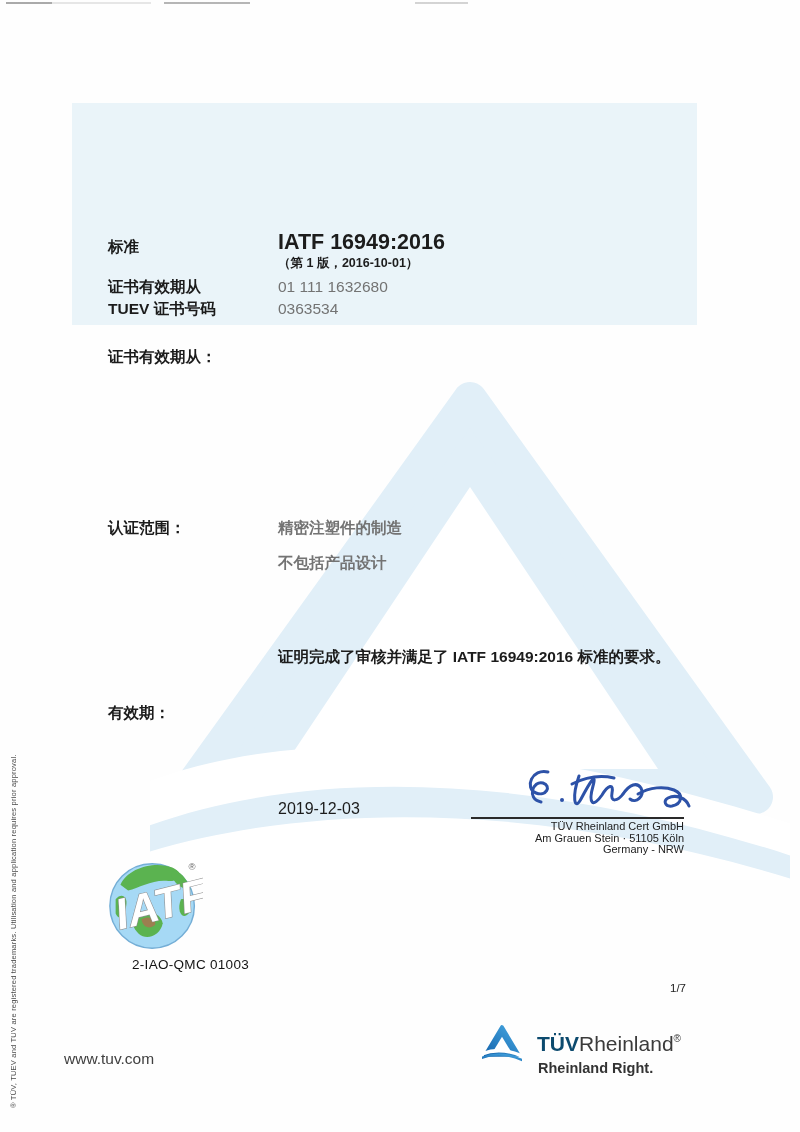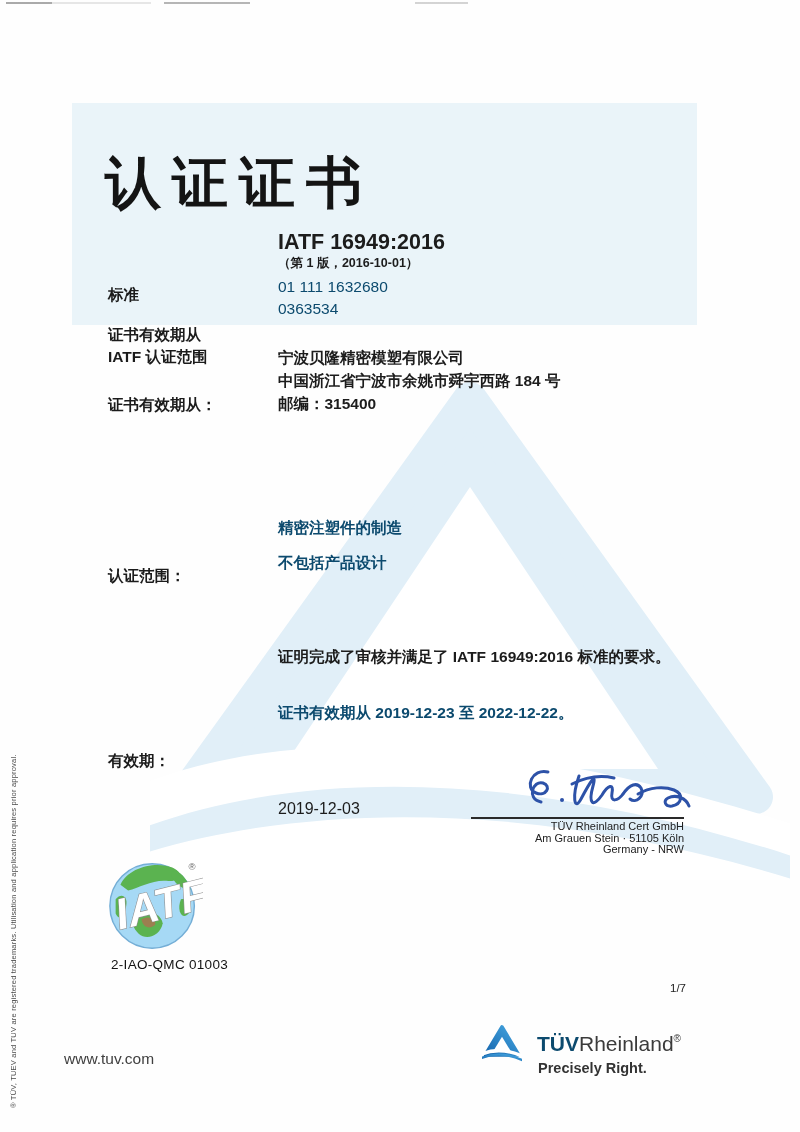--- a/index.html
+++ b/index.html
@@ -14,40 +14,40 @@
   
   .scanline {
     top:2px; left:6px; width:660px; height:2px; opacity:.65; z-index:3;
     background:linear-gradient(90deg,#7d7d7d 0 7%,#d9d9d9 7% 22%,transparent 22% 24%,#8f8f8f 24% 37%,transparent 37% 62%,#bdbdbd 62% 70%,transparent 70%);
   }
   .band { left:72px; top:103px; width:625px; height:222px; background:#eaf4f9; z-index:1; }
   .watermark { left:150px; top:375px; width:640px; height:505px; z-index:0; }
 
   .cert-title { left:105px; top:148px; font-size:56px; font-weight:700; letter-spacing:11px; color:#141414; }
 
-  .lbl { left:108px; font-size:15.5px; font-weight:600; color:#1b1b1b;margin-top:48px; }
-  .val { left:278px; font-size:15.5px; color:#0c4a6e; }
+  .lbl { left:108px; font-size:15.5px; font-weight:600; color:#1b1b1b; }
+  .val { left:278px; font-size:15.5px; color:#737373; }
   .cjk { font-weight:600; }
 
   .std-name { left:278px; top:229px; font-size:21.5px; font-weight:700; }
   .std-ed   { left:278px; top:256px; font-size:12.5px; font-weight:700;text-align:center; }
 
   .holder-block { left:278px; top:346px; font-size:15.5px; line-height:23px; }
   .holder-block .co { font-weight:700; }
 
   .statement { left:278px; top:647px; font-size:15.5px; font-weight:600; }
 
   .date { left:278px; top:799px; font-size:16px; }
 
   .sig-svg  { left:516px; top:754px; width:176px; height:64px; }
   .sig-line { left:471px; top:817px; width:213px; height:2px; background:#2a2a2a; }
   .issuer   { left:470px; top:821px; width:214px; text-align:right; font-size:11px; line-height:11.5px; color:#222; }
 
   .globe { left:107px; top:856px; width:96px; height:96px; }
-  .iatf-code { left:111px; top:957px; font-size:13.5px; letter-spacing:.3px; color:#141414; }
+  .iatf-code { left:132px; top:957px; font-size:13.5px; letter-spacing:.3px; color:#141414; }
 
   .page-num { left:670px; top:981px; font-size:11.5px; color:#222; }
   .website  { left:64px; top:1049px; font-size:15.5px; color:#404040; }
 
   .tuv-logo-svg { left:482px; top:1021px; width:40px; height:42px; }
   .brand { left:537px; top:1031px; font-size:21px; color:#3b3b3b; white-space:nowrap; }
   .brand .b { font-weight:700; color:#0c4a6e; }
   .brand .reg { font-size:10px; vertical-align:9px; }
   .tagline { left:538px; top:1059px; font-size:14.5px; font-weight:600; color:#333; }
 
@@ -66,47 +66,40 @@
 
   <div class="abs band"></div>
 
   <svg class="abs watermark" viewBox="0 0 640 505" aria-hidden="true">
     <path d="M320 24 L606 422 L34 422 Z" fill="#e1eff8" stroke="#e1eff8" stroke-width="34" stroke-linejoin="round"></path>
     <path d="M320 112 L508 394 L132 394 Z" fill="#ffffff"></path>
     <path d="M-5 408 C 150 348 370 362 645 450 L645 510 L-5 510 Z" fill="#ffffff"></path>
     <path d="M-5 452 C 170 388 400 402 645 482 L645 505 C 410 432 180 422 -5 478 Z" fill="#e1eff8"></path>
   </svg>
 
-  <div class="abs z cert-title">认证证书</div>
 
   <div class="abs z lbl" style="top:237px;">标准</div>
   <div class="abs z std-name">IATF 16949:2016</div>
   <div class="abs z std-ed">（第 1 版，2016-10-01）</div>
 
   <div class="abs z lbl" style="top:277px;">证书有效期从</div>
   <div class="abs z val" style="top:277px;">01 111 1632680</div>
 
-  <div class="abs z lbl" style="top:299px;">IATF 认证范围</div>
+  <div class="abs z lbl" style="top:299px;">TUEV 证书号码</div>
   <div class="abs z val" style="top:299px;">0363534</div>
 
   <div class="abs z lbl" style="top:347px;">证书有效期从：</div>
-  <div class="abs z holder-block cjk">
-    <div class="co">宁波贝隆精密模塑有限公司</div>
-    <div>中国浙江省宁波市余姚市舜宇西路 184 号</div>
-    <div>邮编：315400</div>
-  </div>
 
   <div class="abs z lbl" style="top:518px;">认证范围：</div>
   <div class="abs z val cjk" style="top:518px;">精密注塑件的制造</div>
   <div class="abs z val cjk" style="top:553px;text-align:right;">不包括产品设计</div>
 
   <div class="abs z statement">证明完成了审核并满足了 IATF 16949:2016 标准的要求。</div>
 
   <div class="abs z lbl" style="top:703px;">有效期：</div>
-  <div class="abs z val cjk" style="top:703px;">证书有效期从 2019-12-23 至 2022-12-22。</div>
 
   <div class="abs z date">2019-12-03</div>
 
   <svg class="abs z sig-svg" viewBox="0 0 176 64" aria-hidden="true">
     <g fill="none" stroke="#2d52a8" stroke-width="3" stroke-linecap="round">
       <path d="M32 18 C 16 14 8 34 20 39 C 30 43 36 32 27 29 C 17 26 10 45 25 48"></path>
       <path d="M63 22 C 56 42 58 58 65 45 C 74 28 81 17 77 32 C 72 50 77 54 86 41 C 92 31 98 29 96 39 C 94 49 102 47 107 40"></path>
       <path d="M56 30 C 70 23 85 21 98 24"></path>
       <path d="M107 40 C 114 30 121 28 125 34 C 129 42 120 50 114 45"></path>
       <path d="M122 40 C 134 33 148 32 158 36 C 168 40 166 50 156 52 C 149 53 147 47 152 44 C 160 40 170 44 173 52"></path>
@@ -146,17 +139,17 @@
         <stop offset="0" stop-color="#1565ad"></stop>
         <stop offset="1" stop-color="#47a8e2"></stop>
       </linearGradient>
     </defs>
     <path d="M50 13 L91 82 L9 82 Z" fill="url(#tvg)" stroke="url(#tvg)" stroke-width="10" stroke-linejoin="round"></path>
     <path d="M50 37 L72 73 L28 73 Z" fill="#ffffff"></path>
     <path d="M-6 82 C 30 66 66 68 106 88" stroke="#ffffff" stroke-width="9" fill="none"></path>
     <path d="M-6 92 C 30 76 66 78 106 98" stroke="url(#tvg)" stroke-width="6" fill="none"></path>
   </svg>
   <div class="abs z brand"><span class="b">TÜV</span><span>Rheinland</span><span class="reg">®</span></div>
-  <div class="abs z tagline">Precisely Right.</div>
+  <div class="abs z tagline">Rheinland Right.</div>
 
   <div class="abs z sidenote">® TÜV, TUEV and TUV are registered trademarks. Utilisation and application requires prior approval.</div>
 
 </div>
 
 </body></html>

